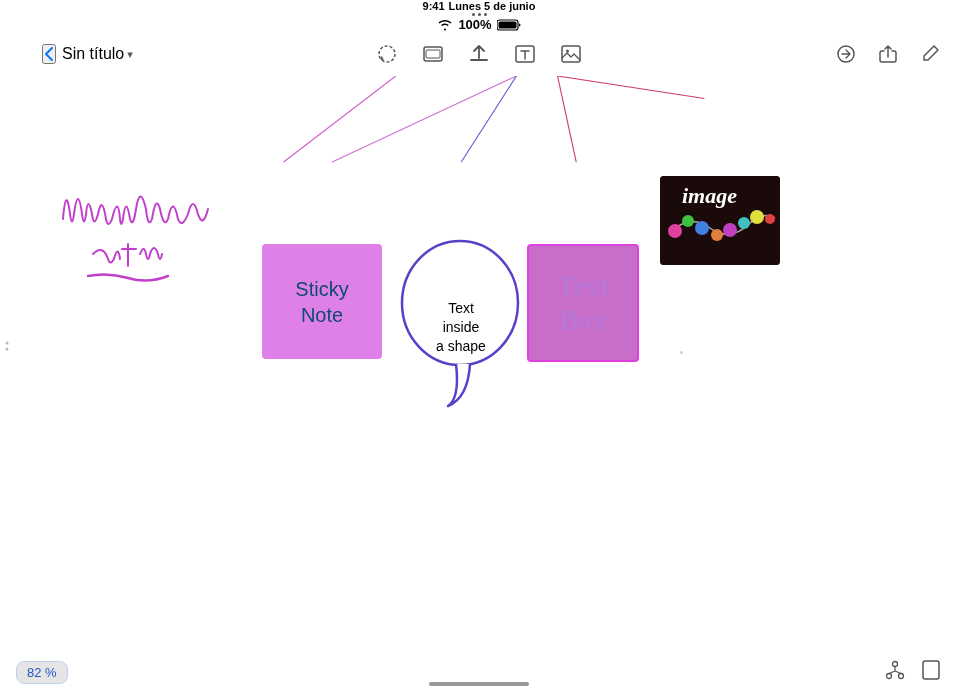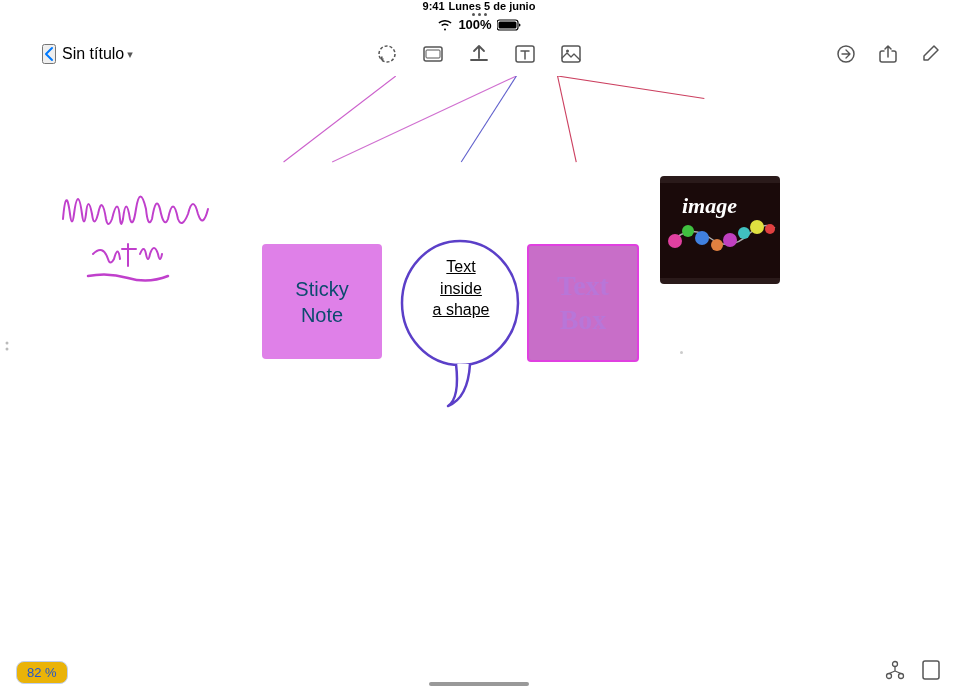--- a/index.html
+++ b/index.html
@@ -101,21 +101,21 @@
       font-weight: 700;
       color: rgba(180, 120, 220, 0.8);
       font-family: Georgia, serif;
       line-height: 1.2;
     }
 
     
     .image-box {
       position: absolute;
       top: 100px; left: 660px;
-      width: 120px; height: 108px;
+      width: 120px; height: 89px;
       background: #2a1a1a;
       border-radius: 4px;
       overflow: hidden;
       display: flex; align-items: center; justify-content: center;
     }
 
     
     .connectors {
       position: absolute;
       top: 0; left: 0;
@@ -126,21 +126,21 @@
     
     .bottom-bar {
       position: absolute;
       bottom: 0; left: 0; right: 0;
       height: 40px;
       display: flex; align-items: center;
       justify-content: space-between;
       padding: 0 16px;
     }
     .zoom-badge {
-      background: #eab308;
+      background: #e5e5e5;
       border: 1px solid #c0d0f0;
       border-radius: 8px;
       padding: 3px 10px;
       font-size: 13px; font-weight: 500;
       color: #2255cc;
     }
     .bottom-right-icons { display: flex; align-items: center; gap: 14px; }
     .bottom-icon { font-size: 18px; color: #555; }
 
     
@@ -308,21 +308,21 @@
 Note</span>
   </div>
 
   <div class="speech-bubble-container">
     <svg width="130" height="180" viewBox="0 0 130 180">
 
       <ellipse cx="62" cy="65" rx="58" ry="62" fill="white" stroke="#5b3fc8" stroke-width="2.5"></ellipse>
 
       <path d="M58 126 Q62 160 50 168 Q70 160 72 126" fill="white" stroke="#5b3fc8" stroke-width="2.5" stroke-linejoin="round"></path>
     </svg>
-    <div style="position:absolute; top:18px; left:8px; width:110px; height:100px; display:flex; align-items:flex-start; justify-content:center; text-align:center; font-size:16px; font-weight:500; line-height:1.35; color:#000;text-decoration:underline;">
+    <div style="position:absolute; top:18px; left:8px; width:110px; height:100px; display:flex; align-items:flex-end; justify-content:center; text-align:center; font-size:14px; font-weight:500; line-height:1.35; color:#000;">
       <span style="white-space:pre-line;">Text
 inside
 a shape</span>
     </div>
   </div>
 
   <div class="text-box">
     <div class="text-box-label" style="white-space:pre-line;">Text
 Box</div>
   </div>

